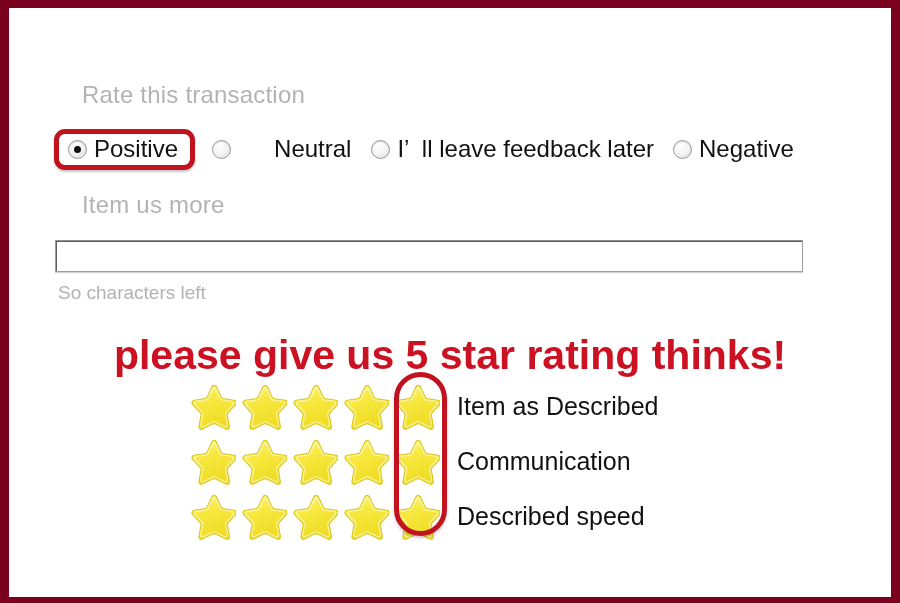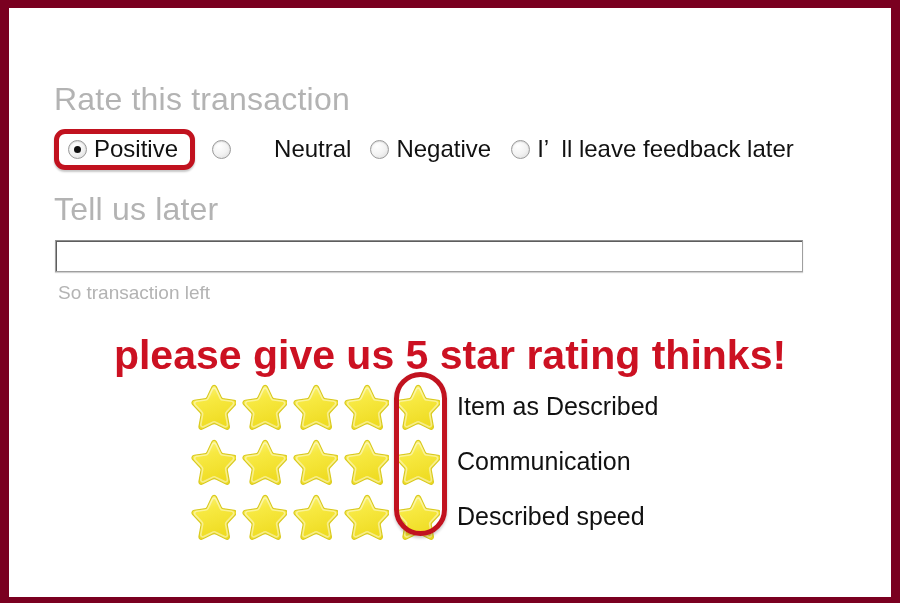--- a/index.html
+++ b/index.html
@@ -32,24 +32,25 @@
     position: absolute;
     left: 9px;
     top: 8px;
     width: 882px;
     height: 589px;
   }
 
   .section-heading {
     position: absolute;
     color: #b3b3b3;
-    font-size: 32px;
+    font-size: 24px;
     font-weight: 400;
     letter-spacing: 0.2px;
     white-space: nowrap;
+    margin-left: 28px;
   }
   #rate-heading { left: 45px; top: 73px; }
   #tell-heading { left: 45px; top: 183px; }
 
   
   .radio-row {
     position: absolute;
     left: 45px;
     top: 120px;
     display: flex;
@@ -210,37 +211,37 @@
       <div class="radio-option checked highlight" id="opt-positive">
         <span class="dot"></span>
         <span class="label">Positive</span>
       </div>
 
       <div class="radio-option" id="opt-neutral">
         <span class="dot"></span>
         <span class="label">Neutral</span>
       </div>
 
+      <div class="radio-option" id="opt-later">
+        <span class="dot"></span>
+        <span class="label">I’  ll leave feedback later</span>
+      </div>
+
       <div class="radio-option" id="opt-negative">
         <span class="dot"></span>
         <span class="label">Negative</span>
       </div>
 
-      <div class="radio-option" id="opt-later">
-        <span class="dot"></span>
-        <span class="label">I’  ll leave feedback later</span>
-      </div>
-
     </div>
 
-    <div class="section-heading" id="tell-heading">Tell us later</div>
+    <div class="section-heading" id="tell-heading">Item us more</div>
 
     <input class="text-input" type="text" placeholder="" style="">
 
-    <div class="charcount">So transaction left</div>
+    <div class="charcount">So characters left</div>
 
     <div class="callout">please give us 5 star rating thinks!</div>
 
     <div class="ratings">
 
       <div class="rating-row">
         <div class="stars">
 <svg class="star" viewBox="0 0 100 100" xmlns="http://www.w3.org/2000/svg">
   <defs>
     <linearGradient id="sg" x1="0" y1="0" x2="0.35" y2="1">

